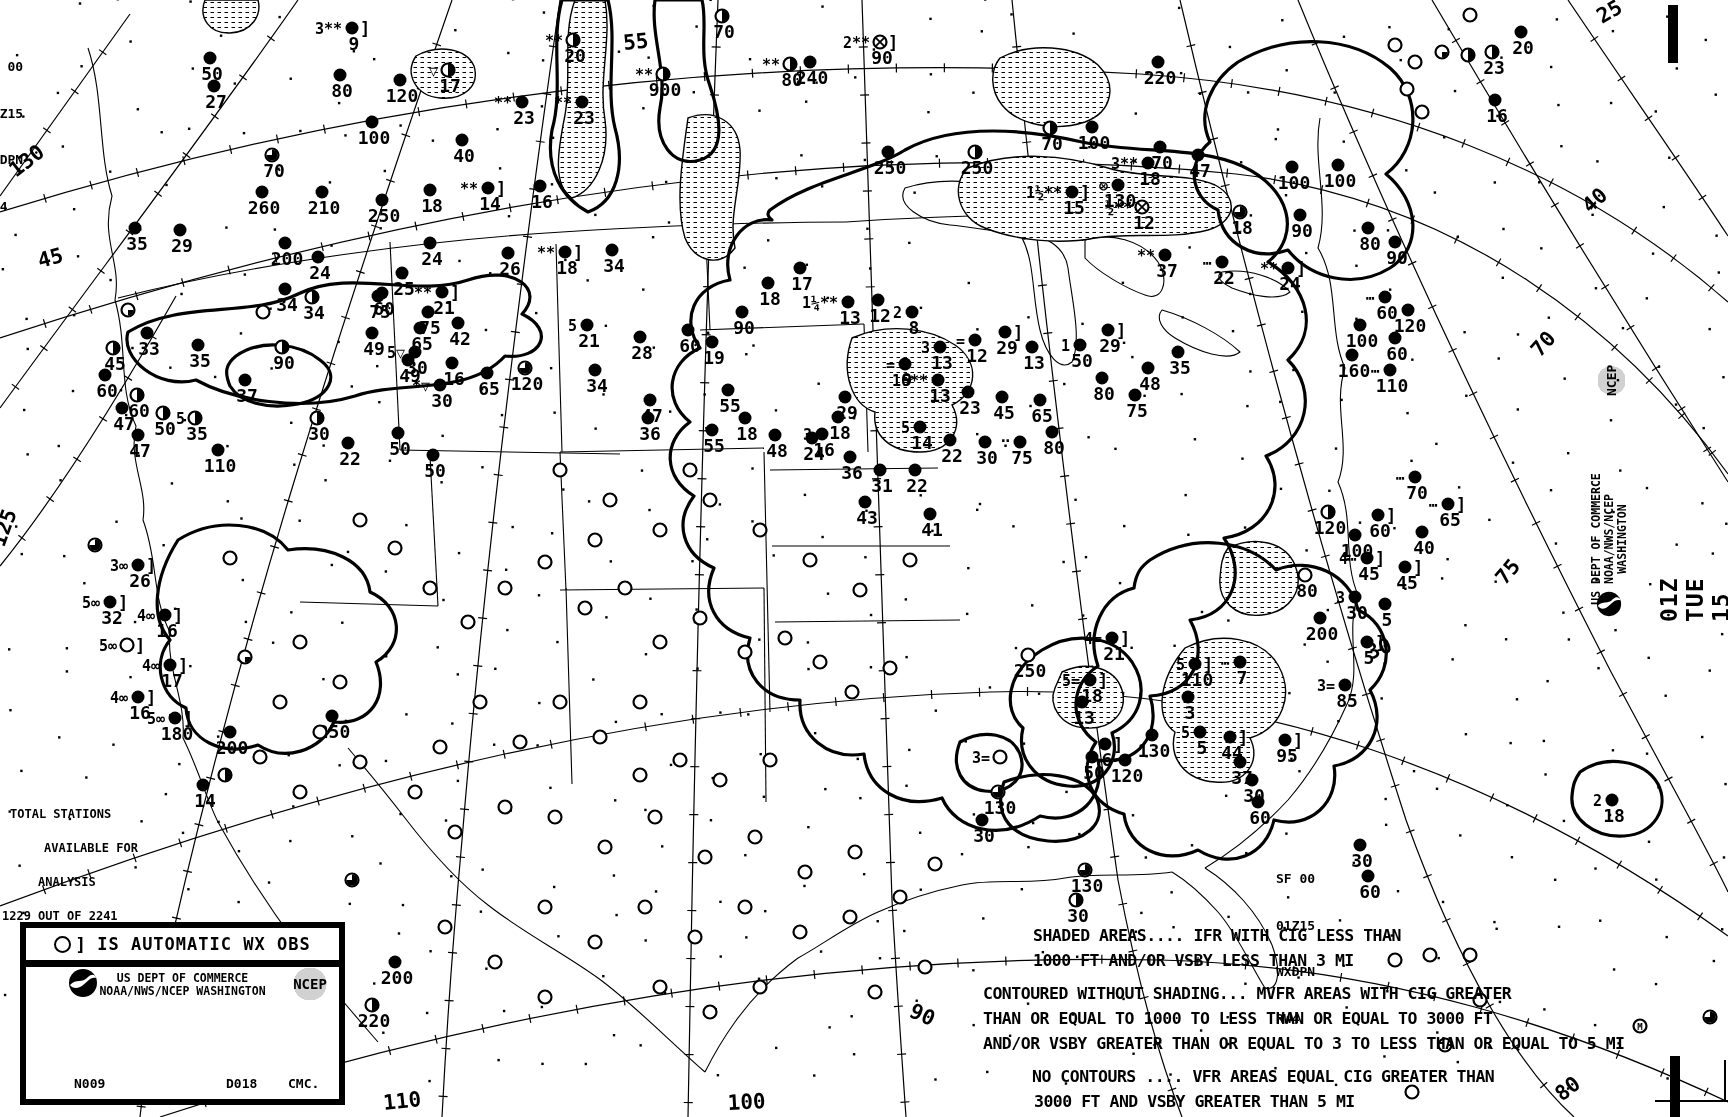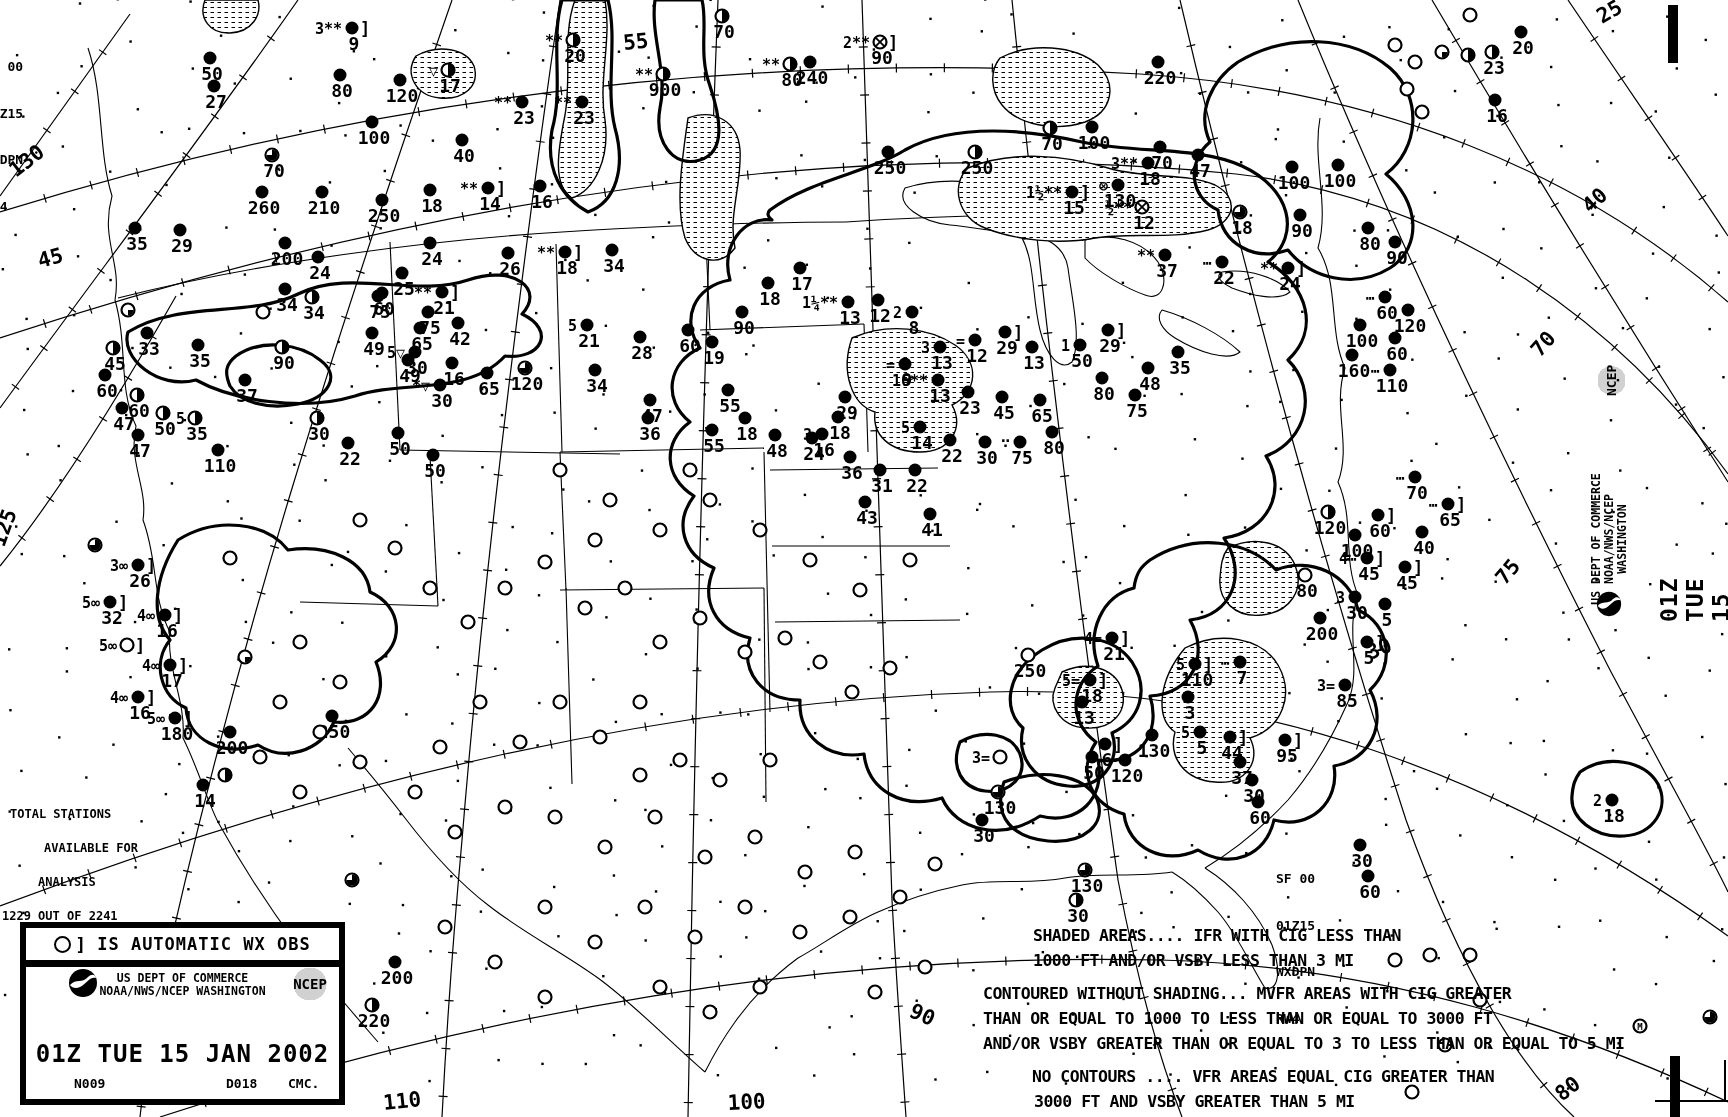--- a/index.html
+++ b/index.html
@@ -2349,21 +2349,20 @@
       <circle cx="15" cy="15" r="14" fill="#000"></circle>
       <path d="M2,17 C8,10 14,16 20,9 C24,5 28,7 28,10 C22,8 18,16 12,19 C8,21 4,20 2,17 Z" fill="#fff"></path>
     </svg>
     <div class="agency">
       <div>US DEPT OF COMMERCE</div>
       <div>NOAA/NWS/NCEP WASHINGTON</div>
     </div>
     <div class="ncep-logo">
       <span>NCEP</span>
     </div>
-    <div class="legend-valid">01Z TUE  15 JAN 2002</div>
     <div class="legend-codes">
       <span style="left:48px;">N009</span>
       <span style="left:168px;margin-left:32px;">D018</span>
       <span style="left:262px;">CMC.</span>
     </div>
   </div>
 
   <div>
     <div class="txt note-line" style="left:1033px;top:928px;">SHADED AREAS.... IFR WITH CIG LESS THAN</div>
     <div class="txt note-line" style="left:1033px;top:953px;">1000 FT AND/OR VSBY LESS THAN 3 MI</div>

